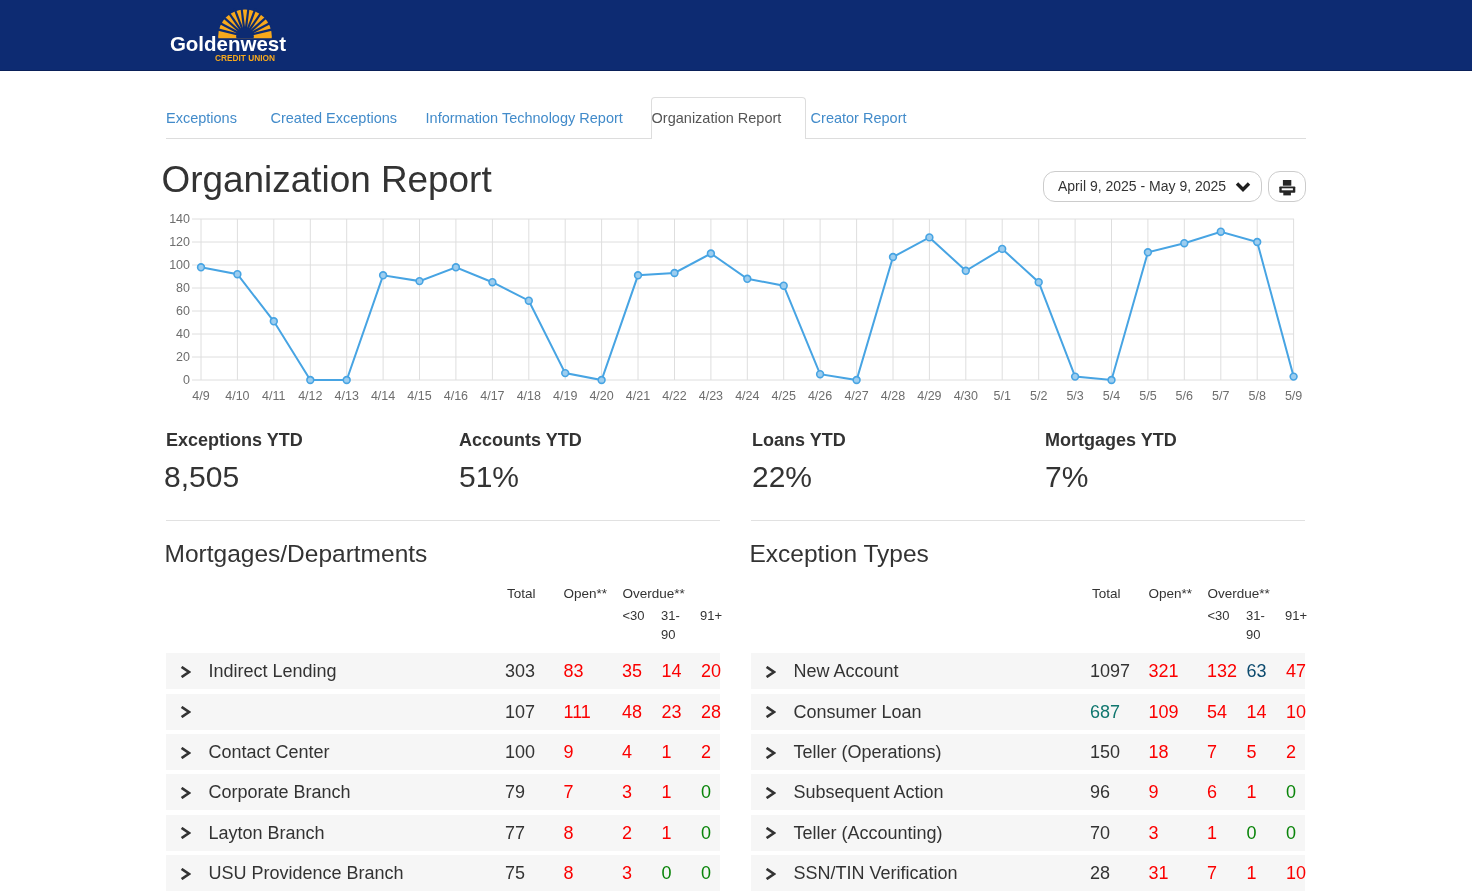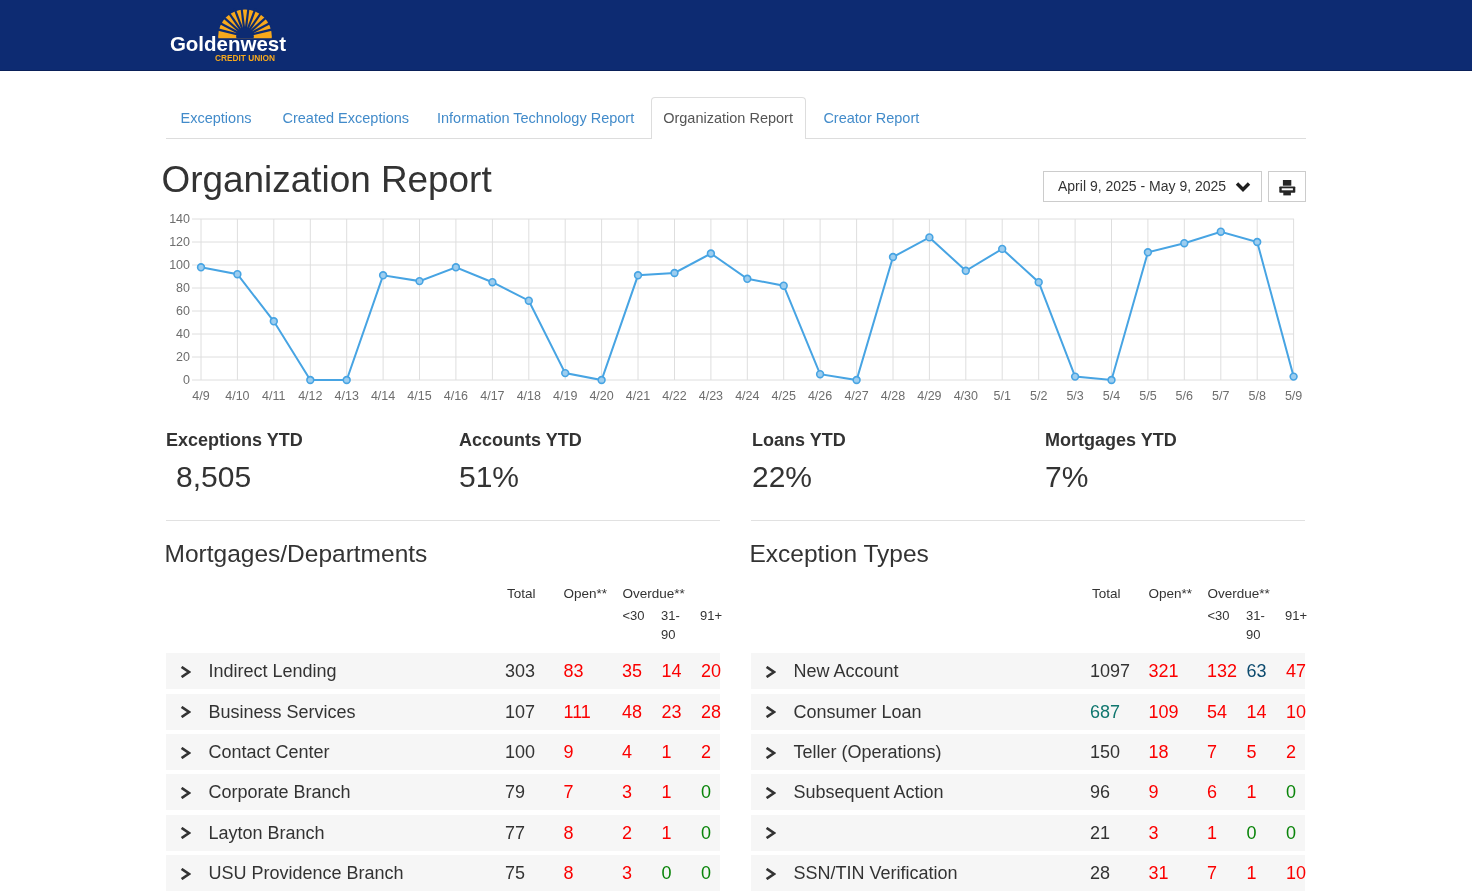--- a/index.html
+++ b/index.html
@@ -2,24 +2,24 @@
 <html><head><meta charset="utf-8">
 <style>
 * { margin:0; padding:0; box-sizing:border-box; }
 html,body { width:1472px; height:893px; overflow:hidden; background:#fff;
   font-family:"Liberation Sans", sans-serif; color:#333; }
 #page { position:relative; width:1472px; height:893px; }
 #navbar { position:absolute; left:0; top:0; width:1472px; height:71px; background:#0d2b72; border-bottom:1px solid #0a2059; }
 .logo { position:absolute; left:166px; top:5px; }
 #tabs { position:absolute; left:166px; top:97px; width:1140px; }
 #tabline { position:absolute; left:166px; top:138px; width:1140px; height:1px; background:#ddd; }
-.tab { position:absolute; top:0; height:42px; padding-top:13px; font-size:14.5px; color:#428bca; white-space:nowrap; text-align:center; }
+.tab { position:absolute; top:0; height:42px; padding-top:13px; font-size:14.5px; color:#428bca; white-space:nowrap; text-align:left; }
 .tab.active { background:#fff; border:1px solid #ddd; border-bottom:none; border-radius:4px 4px 0 0; color:#555; z-index:2; padding-top:12px; }
 #title { position:absolute; left:161.5px; top:161.5px; font-size:36.9px; color:#333; line-height:1; }
-.btn { position:absolute; border:1px solid #ccc; border-radius:0; background:#fff; }
+.btn { position:absolute; border:1px solid #ccc; border-radius:12px; background:#fff; }
 #datebtn { left:1043px; top:171px; width:219px; height:31px; font-size:14px; color:#333; line-height:29px; text-align:left; padding-left:14px; white-space:nowrap; }
 #datebtn svg { position:absolute; right:10.5px; top:9.5px; }
 #printbtn { left:1268px; top:171px; width:38px; height:31px; }
 #printbtn svg { position:absolute; left:9.5px; top:7.5px; }
 .chart { position:absolute; left:160px; top:205px; }
 .statlab { position:absolute; top:430px; font-size:18px; font-weight:bold; color:#333; }
 .statval { position:absolute; top:459.5px; font-size:30px; color:#333; }
 .hr { position:absolute; top:520px; width:554px; height:1px; background:#e1e1e1; }
 .h3 { position:absolute; top:540px; font-size:24.5px; color:#333; }
 .th { position:absolute; font-size:13.5px; color:#333; }
@@ -196,21 +196,21 @@
 <circle cx="1024.3" cy="38.2" r="3.4"></circle>
 <circle cx="1060.8" cy="26.7" r="3.4"></circle>
 <circle cx="1097.2" cy="37.0" r="3.4"></circle>
 <circle cx="1133.6" cy="171.6" r="3.4"></circle>
 </g>
 </svg>
 <div class="statlab" style="left:166px">Exceptions YTD</div>
 <div class="statlab" style="left:459px">Accounts YTD</div>
 <div class="statlab" style="left:752px">Loans YTD</div>
 <div class="statlab" style="left:1045px">Mortgages YTD</div>
-<div class="statval" style="left:176px">8,505</div>
+<div class="statval" style="left:164px">8,505</div>
 <div class="statval" style="left:459px">51%</div>
 <div class="statval" style="left:752px">22%</div>
 <div class="statval" style="left:1045px">7%</div>
 <div class="hr" style="left:166px"></div>
 <div class="hr" style="left:751px"></div>
 <div class="h3" style="left:164.5px">Mortgages/Departments</div>
 <div class="h3" style="left:749.5px">Exception Types</div>
 <div class="th" style="left:507px;top:586px">Total</div>
 <div class="th" style="left:563.5px;top:586px">Open**</div>
 <div class="th" style="left:622.5px;top:586px">Overdue**</div>
@@ -226,21 +226,20 @@
       <span class="num" style="left:339px;color:#333">303</span>
       <span class="num" style="left:397.5px;color:#fb0000">83</span>
       <span class="num" style="left:456px;color:#fb0000">35</span>
       <span class="num" style="left:495.5px;color:#fb0000">14</span>
       <span class="num" style="left:535px;color:#fb0000">20</span>
     </div>
 <div class="row" style="left:166px;top:693.7px">
       <span class="chev"><svg width="11" height="12" viewBox="0 0 11 12">
           <path d="M1.6 1 L9 6 L1.6 11" fill="none" stroke="#333" stroke-width="2.7"></path>
         </svg></span>
-      <span class="nm">Business Services</span>
       <span class="num" style="left:339px;color:#333">107</span>
       <span class="num" style="left:397.5px;color:#fb0000">111</span>
       <span class="num" style="left:456px;color:#fb0000">48</span>
       <span class="num" style="left:495.5px;color:#fb0000">23</span>
       <span class="num" style="left:535px;color:#fb0000">28</span>
     </div>
 <div class="row" style="left:166px;top:734.0px">
       <span class="chev"><svg width="11" height="12" viewBox="0 0 11 12">
           <path d="M1.6 1 L9 6 L1.6 11" fill="none" stroke="#333" stroke-width="2.7"></path>
         </svg></span>
@@ -332,21 +331,22 @@
       <span class="num" style="left:339px;color:#333">96</span>
       <span class="num" style="left:397.5px;color:#fb0000">9</span>
       <span class="num" style="left:456px;color:#fb0000">6</span>
       <span class="num" style="left:495.5px;color:#fb0000">1</span>
       <span class="num" style="left:535px;color:#098409">0</span>
     </div>
 <div class="row" style="left:751px;top:814.7px">
       <span class="chev"><svg width="11" height="12" viewBox="0 0 11 12">
           <path d="M1.6 1 L9 6 L1.6 11" fill="none" stroke="#333" stroke-width="2.7"></path>
         </svg></span>
-      <span class="num" style="left:339px;color:#333">21</span>
+      <span class="nm">Teller (Accounting)</span>
+      <span class="num" style="left:339px;color:#333">70</span>
       <span class="num" style="left:397.5px;color:#fb0000">3</span>
       <span class="num" style="left:456px;color:#fb0000">1</span>
       <span class="num" style="left:495.5px;color:#098409">0</span>
       <span class="num" style="left:535px;color:#098409">0</span>
     </div>
 <div class="row" style="left:751px;top:855.0px">
       <span class="chev"><svg width="11" height="12" viewBox="0 0 11 12">
           <path d="M1.6 1 L9 6 L1.6 11" fill="none" stroke="#333" stroke-width="2.7"></path>
         </svg></span>
       <span class="nm">SSN/TIN Verification</span>

